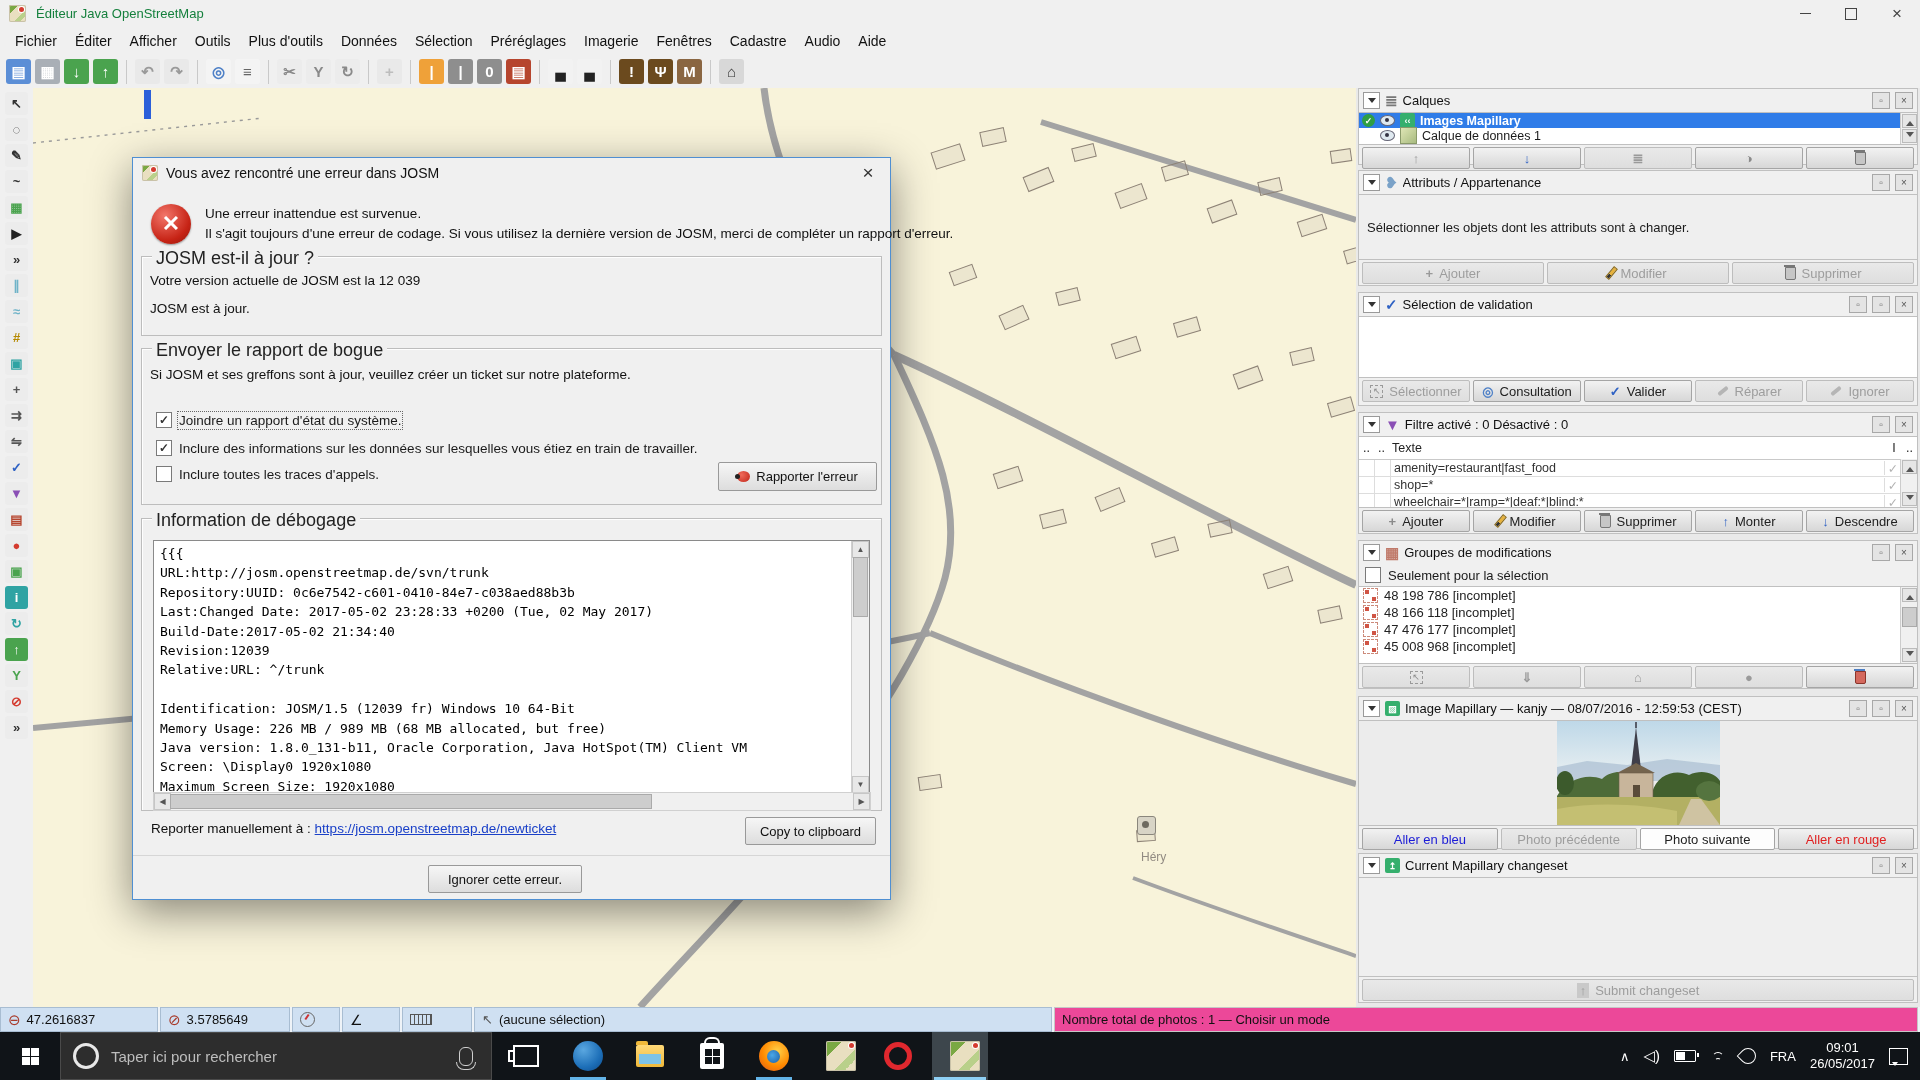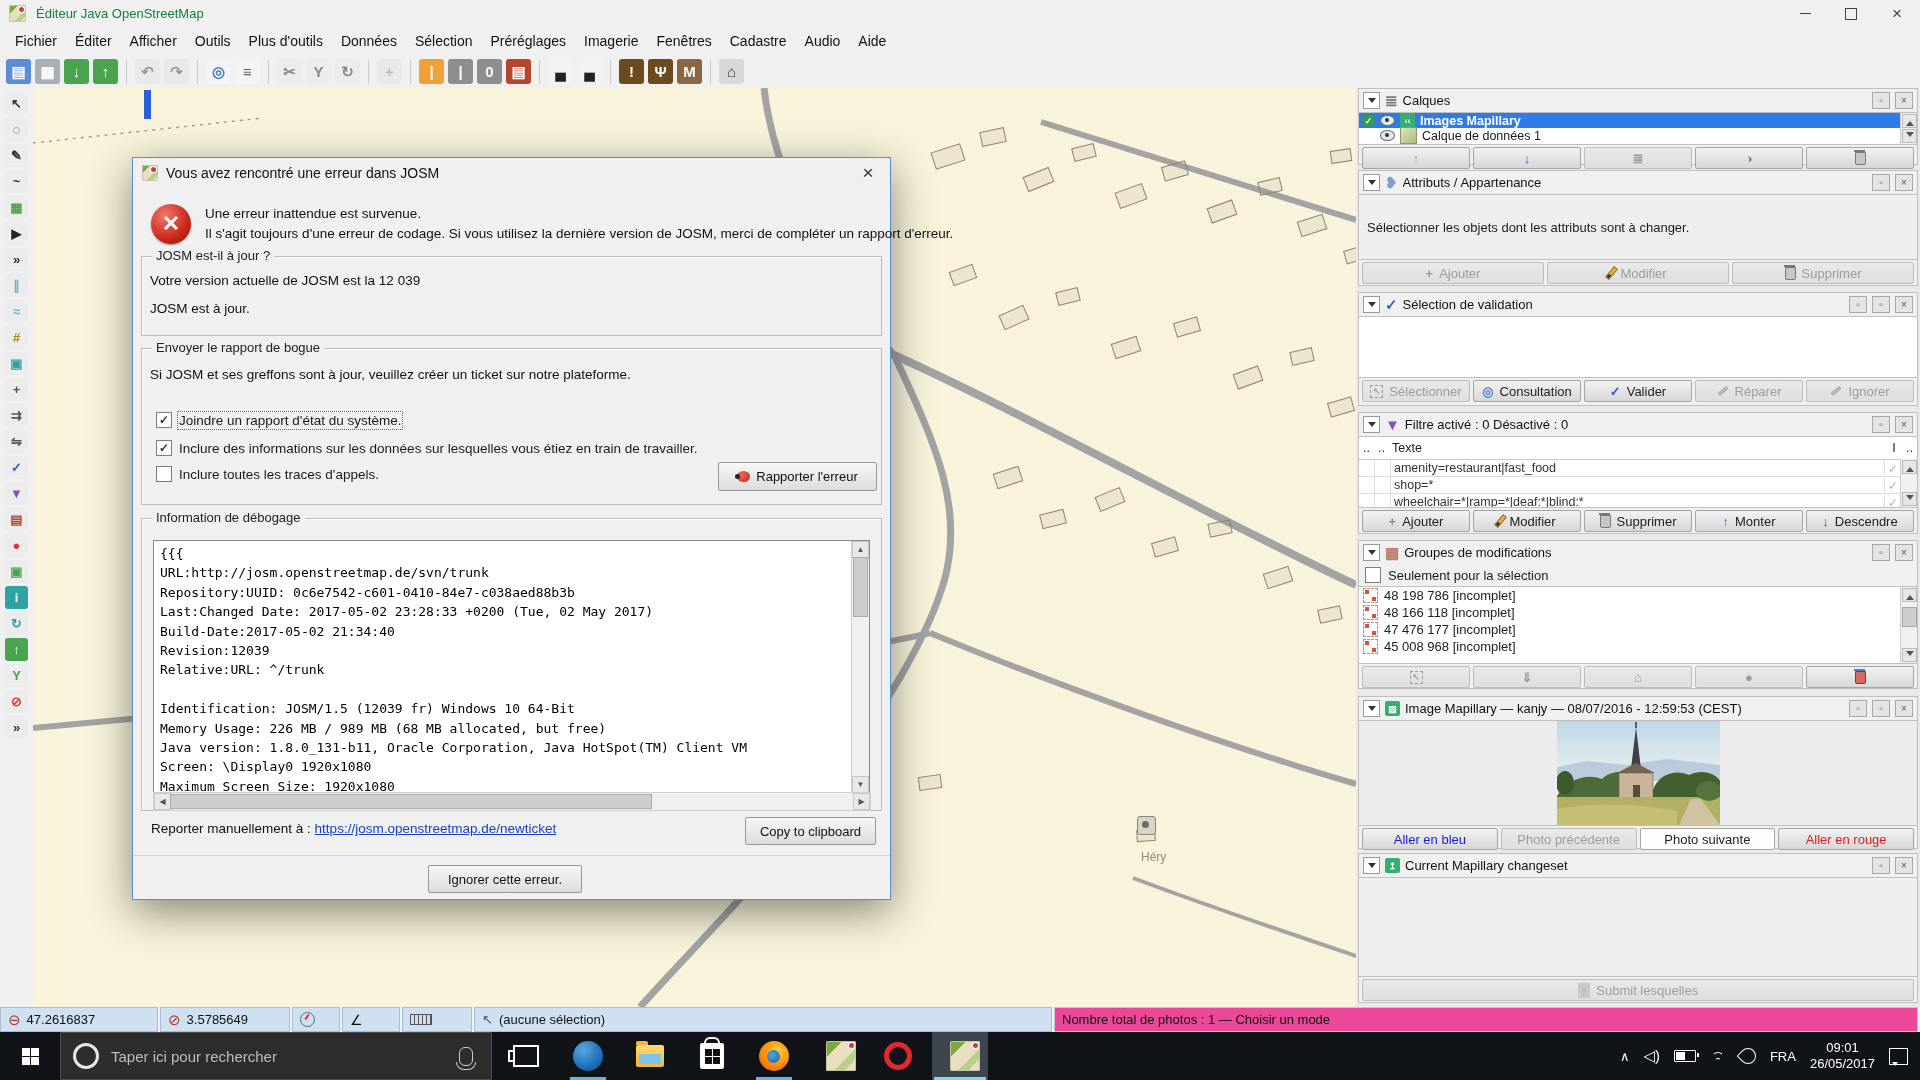--- a/index.html
+++ b/index.html
@@ -32,21 +32,21 @@
   #photo-marker:after{content:"";position:absolute;left:4px;top:4px;width:7px;height:7px;border-radius:50%;background:#6e6a60;}
   
   #dialog{position:absolute;left:132px;top:157px;width:757px;height:741px;background:#f0f0f0;border:1px solid #4f8fd2;box-shadow:0 12px 40px rgba(0,0,0,.45);}
   #dlg-title{position:absolute;left:0;top:0;right:0;height:30px;display:flex;align-items:center;}
   #dlg-title .t{margin-left:8px;font-size:14px;color:#111;}
   #dlg-close{position:absolute;right:8px;top:2px;width:28px;height:26px;display:flex;align-items:center;justify-content:center;font-size:19px;color:#333;}
   .err-icon{position:absolute;left:18px;top:46px;width:40px;height:40px;border-radius:50%;
     background:radial-gradient(circle at 35% 30%,#f2766a,#c62315 65%,#8e170c);box-shadow:0 1px 2px rgba(0,0,0,.4);display:flex;align-items:center;justify-content:center;color:#fff;font-size:22px;font-weight:bold;}
   .dlg-line{position:absolute;font-size:13.5px;color:#111;white-space:nowrap;}
   .grp{position:absolute;left:8px;width:739px;border:1px solid #bdbdbd;box-shadow:1px 1px 0 rgba(255,255,255,.9) inset;}
-  .grp-label{position:absolute;top:-9px;left:10px;background:#f0f0f0;padding:0 4px;font-size:13px;color:#222;}
+  .grp-label{position:absolute;top:-9px;left:10px;background:#f0f0f0;padding:0 4px;font-size:18px;color:#222;}
   .cbrow{position:absolute;left:14px;display:flex;align-items:center;gap:7px;height:18px;}
   .cbbox{width:14px;height:14px;background:#fff;border:1px solid #7a7a7a;display:flex;align-items:center;justify-content:center;font-size:12px;color:#333;font-weight:bold;}
   .cbrow .lbl{font-size:13.5px;}
   .cbrow.focused .lbl{outline:1px dotted #666;outline-offset:1px;}
   .btn{background:linear-gradient(#f6f6f6,#dddddd);border:1px solid #999;border-radius:2px;display:flex;align-items:center;justify-content:center;gap:6px;font-size:13px;color:#111;}
   .bug{width:13px;height:11px;border-radius:50% 50% 50% 50%;background:radial-gradient(circle at 35% 35%,#f06a5a,#c0271a);position:relative;}
   .bug:after{content:"";position:absolute;left:-2px;top:3px;width:5px;height:5px;border-radius:50%;background:#222;}
   #debug-wrap{position:absolute;left:11px;top:21px;width:715px;height:252px;background:#fff;border:1px solid #8a8a8a;overflow:hidden;}
   #debug-pre{margin:3px 6px;font-family:"DejaVu Sans Mono",monospace;font-size:13px;line-height:19.4px;color:#000;white-space:pre;}
   .vscroll{position:absolute;right:0;top:0;width:17px;height:100%;background:#f0f0f0;border-left:1px solid #d0d0d0;}
@@ -677,21 +677,21 @@
         <span class="mapillary-badge">↥</span>
         <span class="collapse" style="order:-1;"></span>
         <span class="ptitle">Current Mapillary changeset</span>
         <span class="hbtn">▫</span>
         <span class="hbtn">×</span>
       </div>
       <div class="pbody" style="height:98px;background:#efefef;"></div>
       <div class="btnrow">
         <div class="pbtn disabled">
           <span class="g" style="color:#9a9a9a;background:#c9c9c9;padding:0 3px;">↑</span>
-          <span>Submit lesquelles</span>
+          <span>Submit changeset</span>
         </div>
       </div>
     </div>
   </div>
 
   <div id="dialog">
     <div id="dlg-title">
       <span class="josm-logo" style="width:16px;height:16px;"></span>
       <span class="t">Vous avez rencontré une erreur dans JOSM</span>
     </div>

